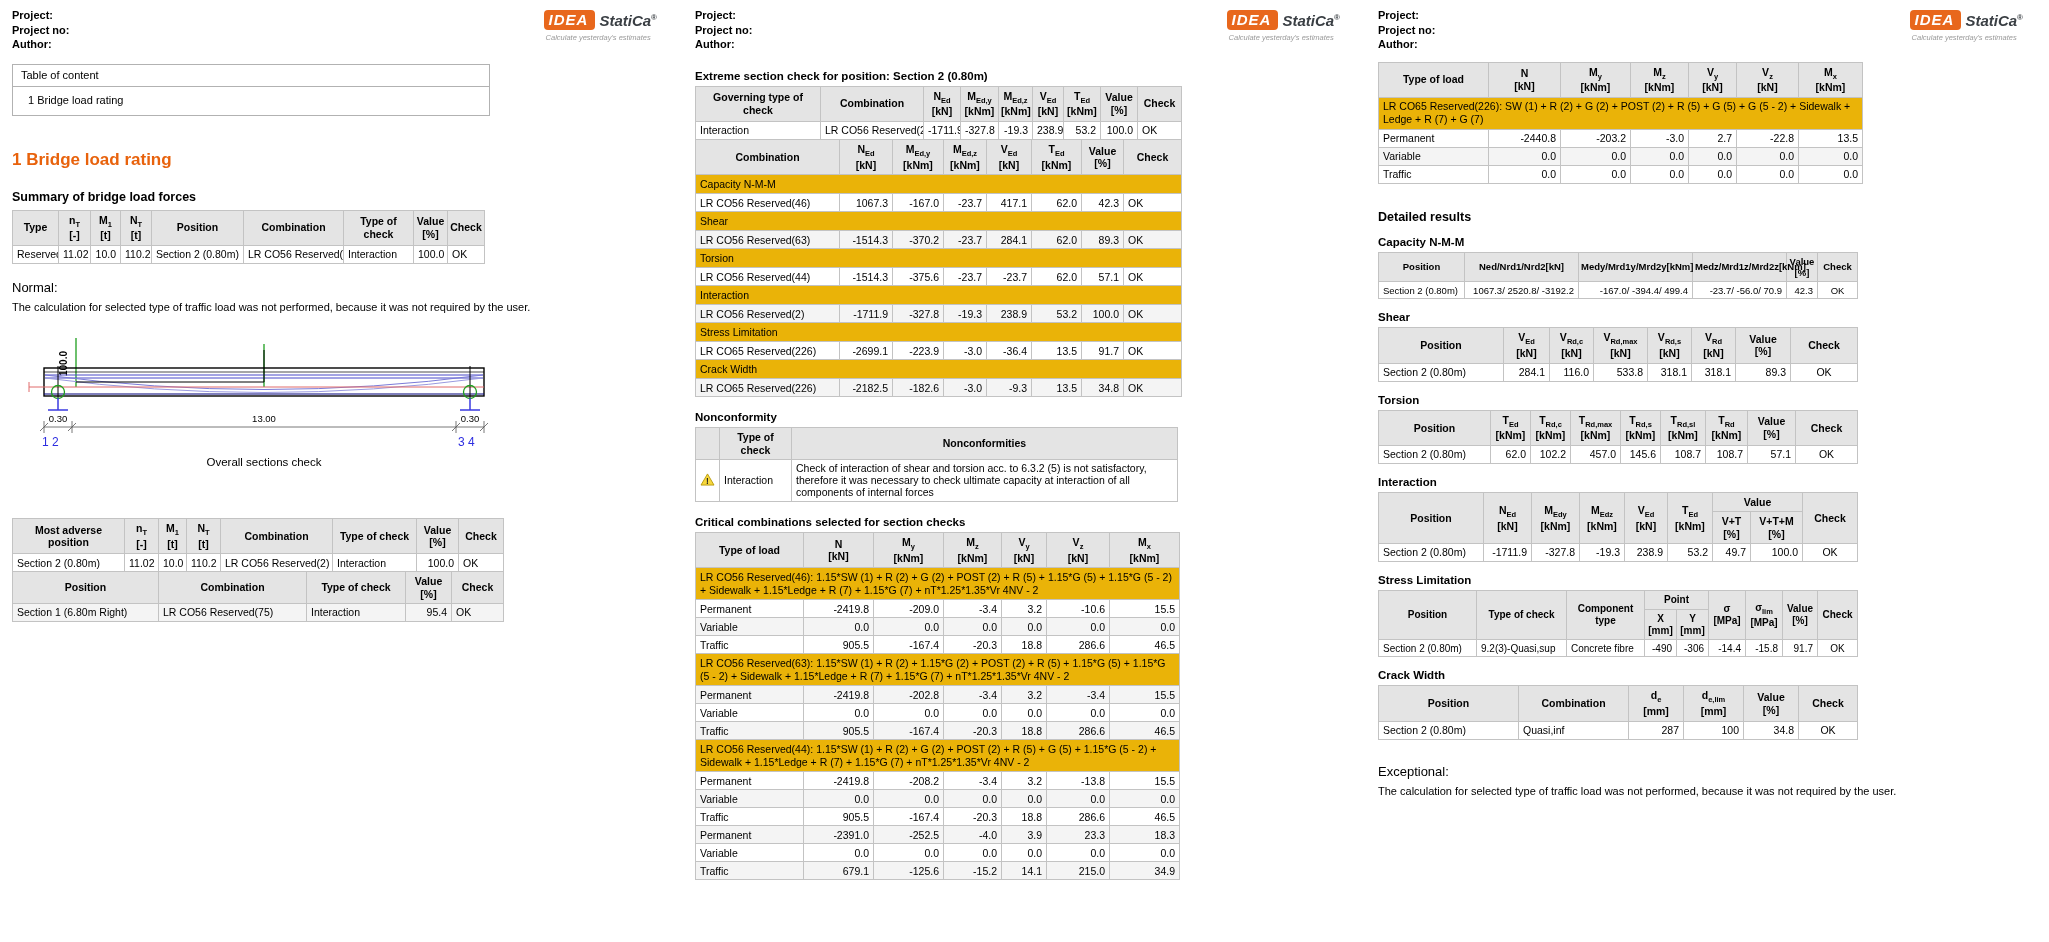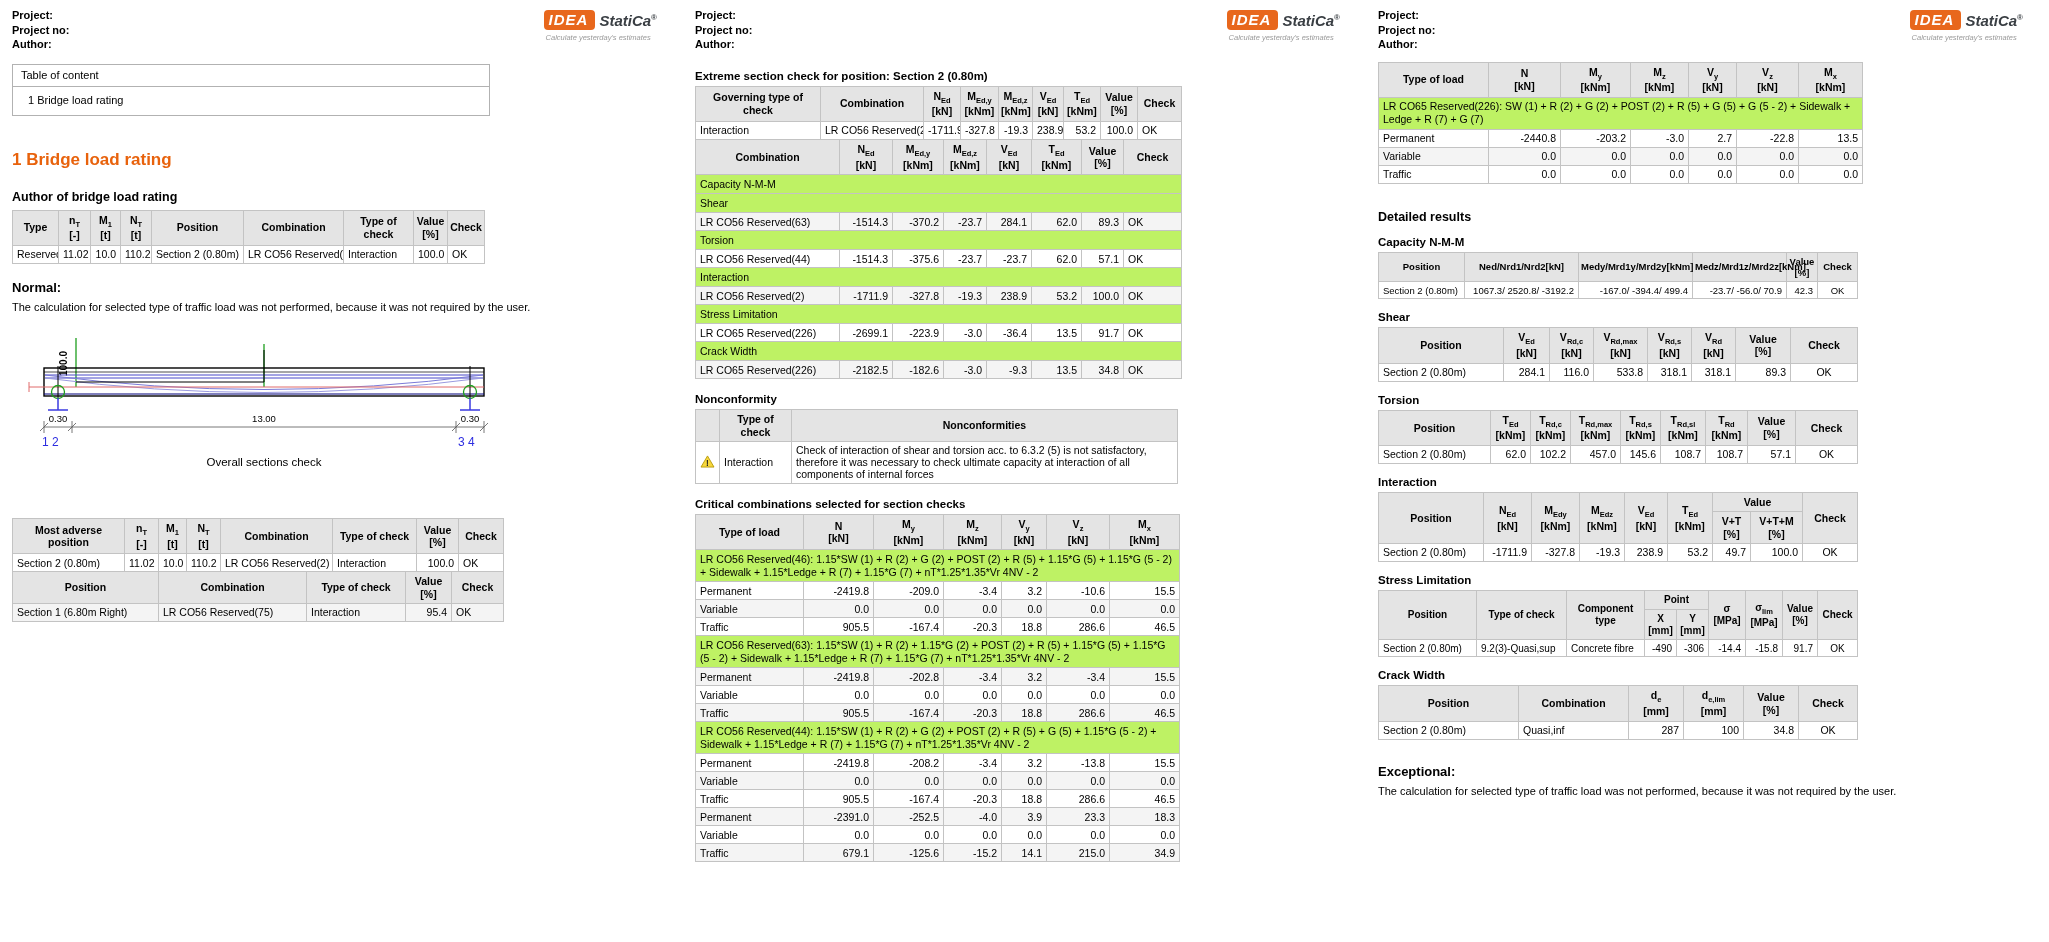--- a/index.html
+++ b/index.html
@@ -14,37 +14,37 @@
   .logo-row{display:flex;align-items:center;justify-content:center;}
   .logo-badge{background:#e8671c;color:#fff;font-style:italic;font-weight:bold;font-size:15px;
               border-radius:4px;padding:1px 7px 2px 5px;letter-spacing:1px;}
   .logo-text{color:#3a3f44;font-style:italic;font-weight:bold;font-size:15px;margin-left:4px;}
   .logo-text sup{font-size:8px;font-style:normal;}
   .logo-tagline{color:#9a9a9a;font-style:italic;font-size:7.5px;margin-top:3px;padding-left:2px;}
 
   
   .h-big{color:#e8620c;font-size:17px;font-weight:bold;margin:34px 0 10px 0;}
   .h-med{font-size:12.5px;font-weight:bold;margin:20px 0 6px 0;}
-  .h-colon{font-size:13px;font-weight:bold;margin:16px 0 5px 0;}
+  .h-colon{font-size:13px;font-weight:normal;margin:16px 0 5px 0;}
   .h-small{font-size:11.5px;font-weight:bold;margin:12px 0 4px 0;}
   .para{font-size:11px;margin:2px 0 0 0;line-height:14px;}
 
   
   .toc{border:1px solid #b2b2b2;width:478px;box-sizing:border-box;margin-top:12px;font-size:11px;}
   .toc-title{padding:4px 8px 5px 8px;border-bottom:1px solid #b2b2b2;}
   .toc-item{padding:7px 8px 9px 15px;}
 
   
   .rpt{border-collapse:collapse;table-layout:fixed;font-size:10.5px;background:#fff;}
   .rpt th,.rpt td{border:1px solid #c3c3c3;vertical-align:middle;}
   .rpt thead th{background:#e4e4e4;font-weight:bold;text-align:center;line-height:1.18;padding:3px 2px;}
   .rpt thead sub{font-size:7.5px;}
   .rpt td{padding:2.5px 4px;white-space:nowrap;overflow:hidden;}
   .rpt td.wrap{white-space:normal;}
-  .rpt tr.grp td{background:#bef264;white-space:normal;text-align:left;line-height:13px;}
+  .rpt tr.grp td{background:#eab308;white-space:normal;text-align:left;line-height:13px;}
   .rpt tbody tr.alt td{background:#f4f4f4;}
   .al{text-align:left}.ar{text-align:right}.ac{text-align:center}
   .stack{margin-top:-1px;}
 
   
   .diagram-wrap{margin-top:16px;margin-left:2px;width:500px;}
   .svg-dim{font-size:9.5px;fill:#000;font-family:"Liberation Sans",sans-serif;}
   .svg-load{font-size:10px;font-weight:bold;fill:#000;font-family:"Liberation Sans",sans-serif;}
   .svg-node{font-size:12px;fill:#2d2de0;font-family:"Liberation Sans",sans-serif;}
   .diagram-caption{width:500px;text-align:center;font-size:11.5px;margin-top:4px;}
@@ -73,21 +73,21 @@
       </div>
     </header>
 
     <div class="toc">
       <div class="toc-title">Table of content</div>
       <div class="toc-item">1 Bridge load rating</div>
     </div>
 
     <h1 class="h-big">1 Bridge load rating</h1>
 
-    <h2 class="h-med">Author of bridge load rating</h2>
+    <h2 class="h-med">Summary of bridge load forces</h2>
     <div>
         <table class="rpt" style="width: 472px;">
           <colgroup>
             <col style="width: 46px;">
             <col style="width: 32px;">
             <col style="width: 30px;">
             <col style="width: 31px;">
             <col style="width: 92px;">
             <col style="width: 100px;">
             <col style="width: 70px;">
@@ -323,20 +323,30 @@
               <th>V<sub>Ed</sub><br>[kN]</th>
               <th>T<sub>Ed</sub><br>[kNm]</th>
               <th>Value<br>[%]</th>
               <th>Check</th>
             </tr>
           </thead>
           <tbody>
             <tr class="grp">
               <td colspan="8">Capacity N-M-M</td>
             </tr>
+            <tr>
+              <td class="al">LR CO56 Reserved(46)</td>
+              <td class="ar">1067.3</td>
+              <td class="ar">-167.0</td>
+              <td class="ar">-23.7</td>
+              <td class="ar">417.1</td>
+              <td class="ar">62.0</td>
+              <td class="ar">42.3</td>
+              <td class="al">OK</td>
+            </tr>
             <tr class="grp">
               <td colspan="8">Shear</td>
             </tr>
             <tr class="alt">
               <td class="al">LR CO56 Reserved(63)</td>
               <td class="ar">-1514.3</td>
               <td class="ar">-370.2</td>
               <td class="ar">-23.7</td>
               <td class="ar">284.1</td>
               <td class="ar">62.0</td>

